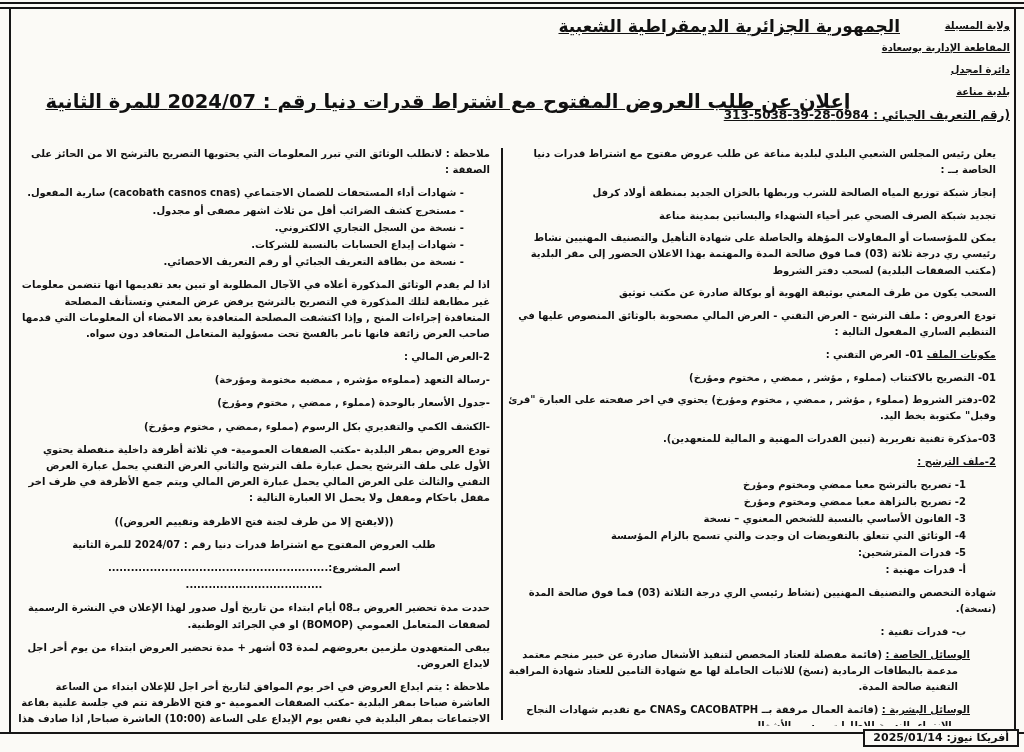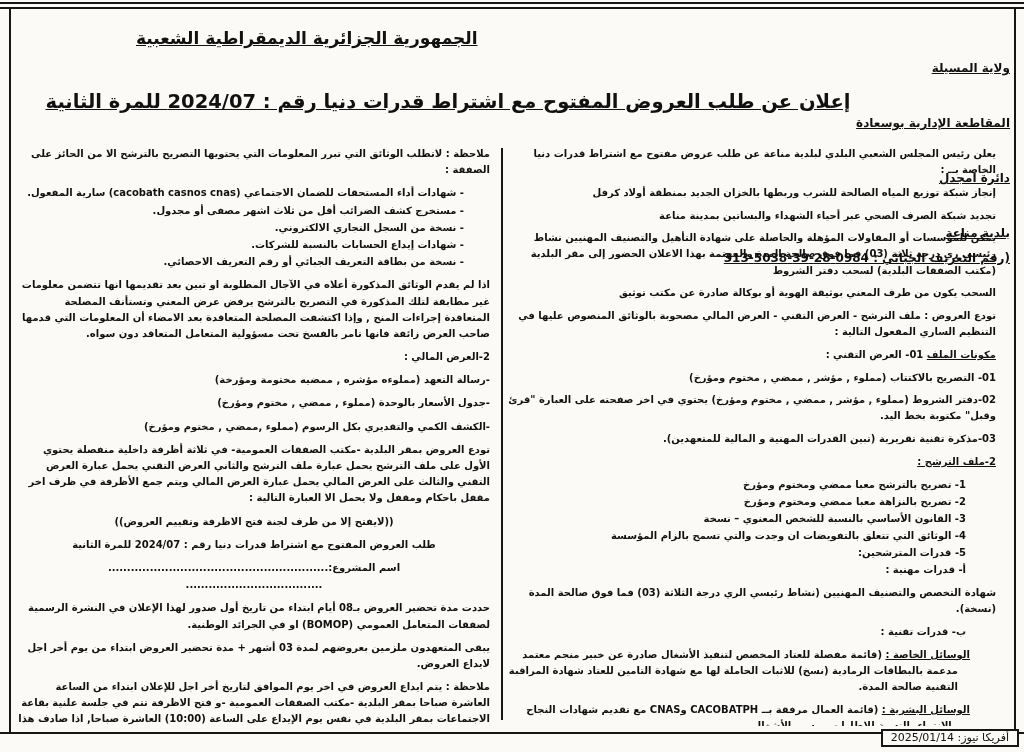--- a/index.html
+++ b/index.html
@@ -8,30 +8,30 @@
     width:1024px;height:752px;
     background:#fbfaf6;
     font-family:"DejaVu Sans",sans-serif;
     color:#111;
     overflow:hidden;
   }
   .line{position:absolute;background:#161616;}
   
   .republic{
     position:absolute;top:12px;left:120px;right:120px;
-    text-align:left;font-size:17px;font-weight:bold;
-    text-decoration:underline;direction:rtl;margin:16px;
+    text-align:right;font-size:17px;font-weight:bold;
+    text-decoration:underline;direction:rtl;margin:4px;
   }
   .letterhead{
     position:absolute;top:20px;right:14px;width:160px;
     direction:rtl;text-align:right;
   }
   .letterhead .lh-item{
-    font-size:12px;font-weight:bold;text-decoration:underline;
-    margin-bottom:11px;white-space:nowrap;margin-top:41px;
+    font-size:10px;font-weight:bold;text-decoration:underline;
+    margin-bottom:11px;white-space:nowrap;
   }
   .letterhead .lh-tax{font-size:12px;margin-top:2px;}
   .main-heading{
     position:absolute;top:90px;left:18px;width:860px;
     direction:rtl;text-align:center;
     font-size:19.5px;font-weight:bold;text-decoration:underline;
     white-space:nowrap;margin:0;
   }
   
   .col{
@@ -54,21 +54,21 @@
     border:2px solid #161616;background:#fbfaf6;
     padding:1px 9px 2px 9px;
     font-family:"Liberation Sans",sans-serif;
     font-size:12.5px;font-weight:bold;letter-spacing:.2px;
     direction:ltr;z-index:2;
   }
   .press-box{
     position:absolute;right:5px;top:729px;
     border:2px solid #161616;background:#fbfaf6;
     padding:0px 8px 1px 8px;
-    font-size:11px;font-weight:normal;
+    font-size:11px;font-weight:bold;
     direction:ltr;z-index:2;white-space:nowrap;
   }
 </style>
 </head>
 <body>
 
 <div class="page">
 
   <div class="line" style="top:2px;left:0;width:1024px;height:1.5px;"></div>
   <div class="line" style="top:7px;left:0;width:1024px;height:2px;"></div>

